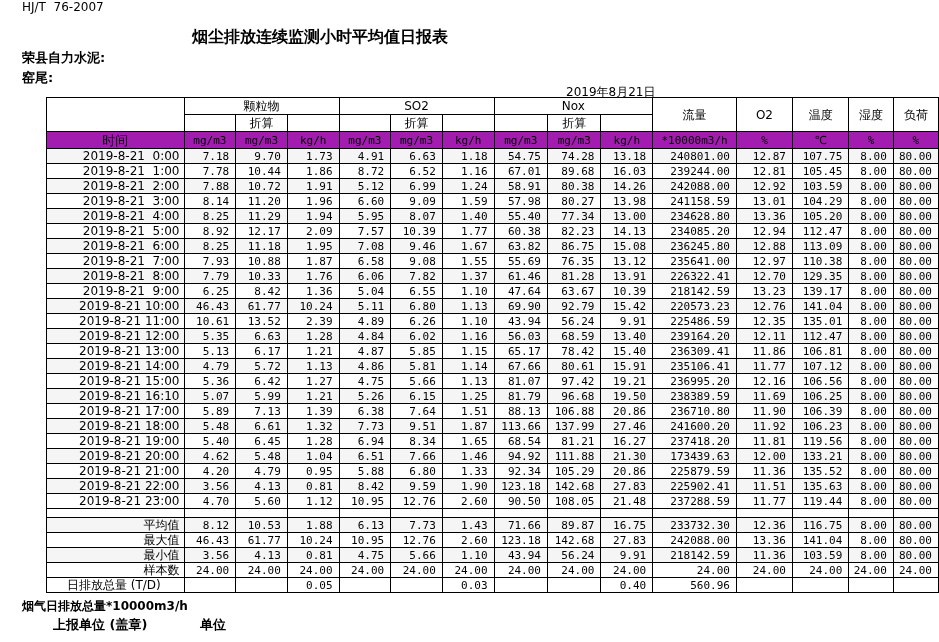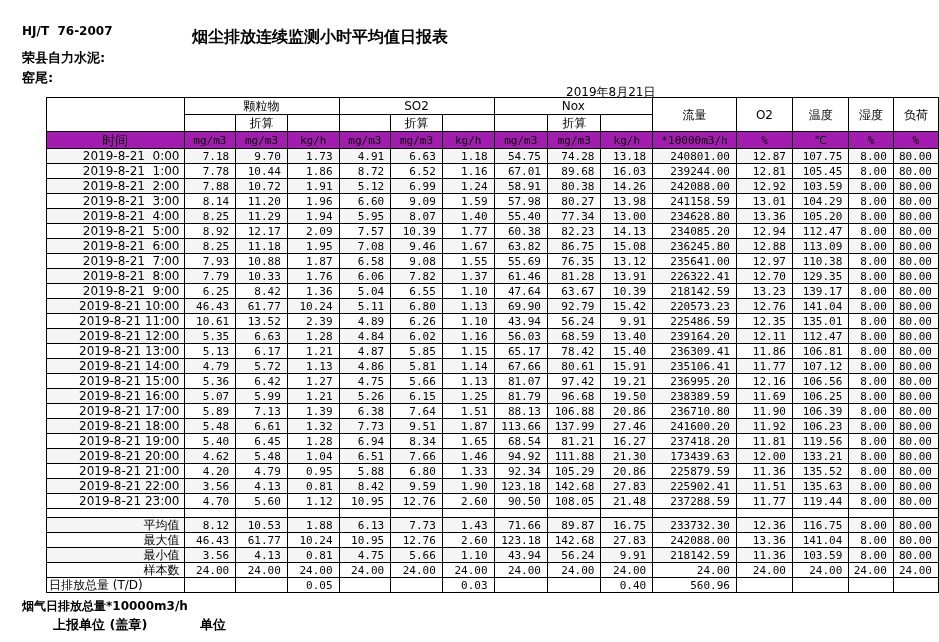--- a/index.html
+++ b/index.html
@@ -1,38 +1,38 @@
 <!DOCTYPE html>
 <html><head>
 <meta charset="utf-8">
 <style>
   html,body{margin:0;padding:0;}
   body{width:939px;height:642px;background:#ffffff;position:relative;
        font-family:"DejaVu Sans","Liberation Sans",sans-serif;color:#000;}
   .abs{position:absolute;}
-  .standard{left:22px;top:24px;font-weight:bold;font-size:12px;white-space:pre;}
+  .standard{left:22px;top:0;font-weight:normal;font-size:12px;white-space:pre;}
   .title{left:0;top:27px;width:640px;text-align:center;font-weight:bold;font-size:16px;}
   .company{left:22px;top:49px;font-weight:bold;font-size:13px;}
   .kiln{left:22px;top:69px;font-weight:bold;font-size:13px;}
   .date{left:566px;top:66px;font-size:12px;margin-top:18px;}
   .table-wrap{left:14px;top:97px;margin-left:32px;}
   table{border-collapse:collapse;table-layout:fixed;border:1px solid #000;}
   th,td{border:1px solid #000;overflow:hidden;white-space:pre;padding:0;
         font-weight:normal;line-height:1;}
   thead th{text-align:center;font-size:12px;height:16px;
            font-family:"DejaVu Sans","Liberation Sans",sans-serif;}
   tr.unit-row th{background:#a21caf;font-size:11px;height:16px;
                  font-family:"DejaVu Sans Mono","DejaVu Sans",monospace;}
   tr.unit-row th.time-h{font-size:13px;font-family:"DejaVu Sans","Liberation Sans",sans-serif;}
   tbody td{font-size:11px;height:14px;text-align:right;padding-right:6px;
            font-family:"DejaVu Sans Mono","DejaVu Sans",monospace;}
   tbody td.c-label{padding-right:4px;font-family:"DejaVu Sans","Liberation Sans",sans-serif;font-size:12px;padding-left:32px;}
   tr.alt td{background:#f5f5f5;}
   tr.spacer td{height:8px;background:#fff;}
-  tr.total-row td.c-label{text-align:left;padding-left:2px;}
+  tr.total-row td.c-label{text-align:left;padding-left:20px;}
   .footer1{left:22px;top:598px;font-size:12px;font-weight:bold;}
   .footer2{left:36px;top:616px;font-size:13px;font-weight:bold;margin-left:17px;}
   .footer-unit{left:200px;top:616px;font-size:13px;font-weight:bold;}
 </style>
 </head>
 <body>
 
 <div class="abs standard">HJ/T  76-2007</div>
 <div class="abs title">烟尘排放连续监测小时平均值日报表</div>
 <div class="abs company">荣县自力水泥:</div>
@@ -366,21 +366,21 @@
           <td>81.07</td>
           <td>97.42</td>
           <td>19.21</td>
           <td>236995.20</td>
           <td>12.16</td>
           <td>106.56</td>
           <td>8.00</td>
           <td>80.00</td>
         </tr>
         <tr class="alt">
-          <td class="c-label">2019-8-21 16:00</td>
+          <td class="c-label">2019-8-21 16:10</td>
           <td>5.07</td>
           <td>5.99</td>
           <td>1.21</td>
           <td>5.26</td>
           <td>6.15</td>
           <td>1.25</td>
           <td>81.79</td>
           <td>96.68</td>
           <td>19.50</td>
           <td>238389.59</td>

